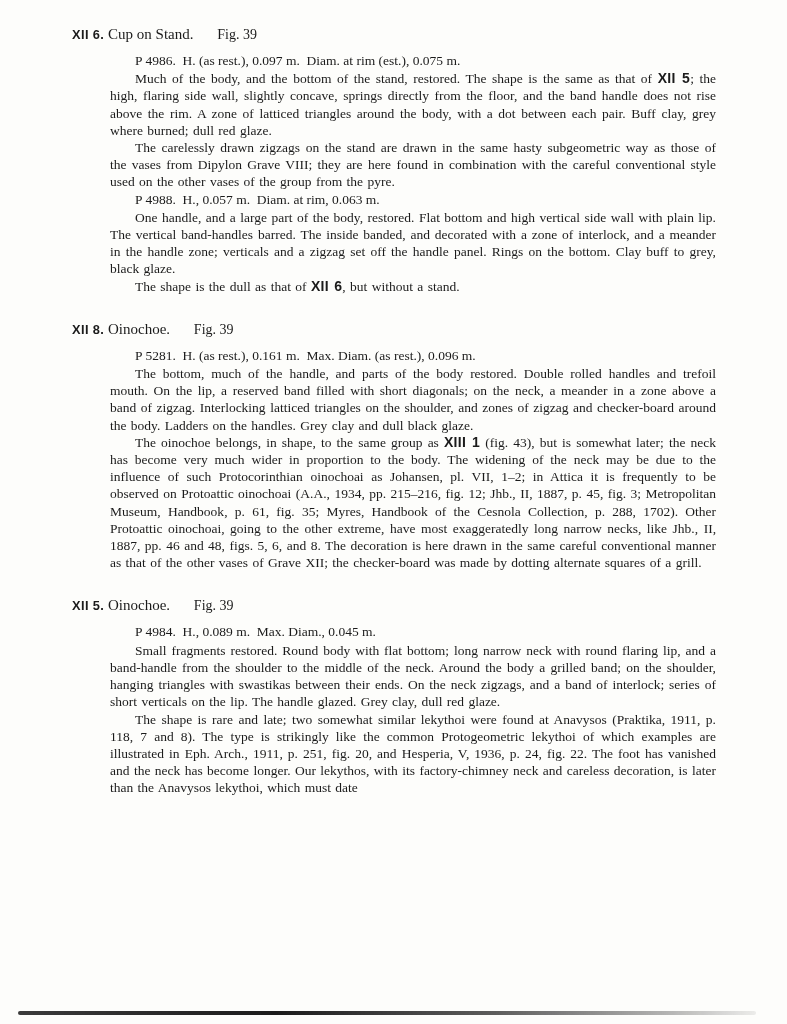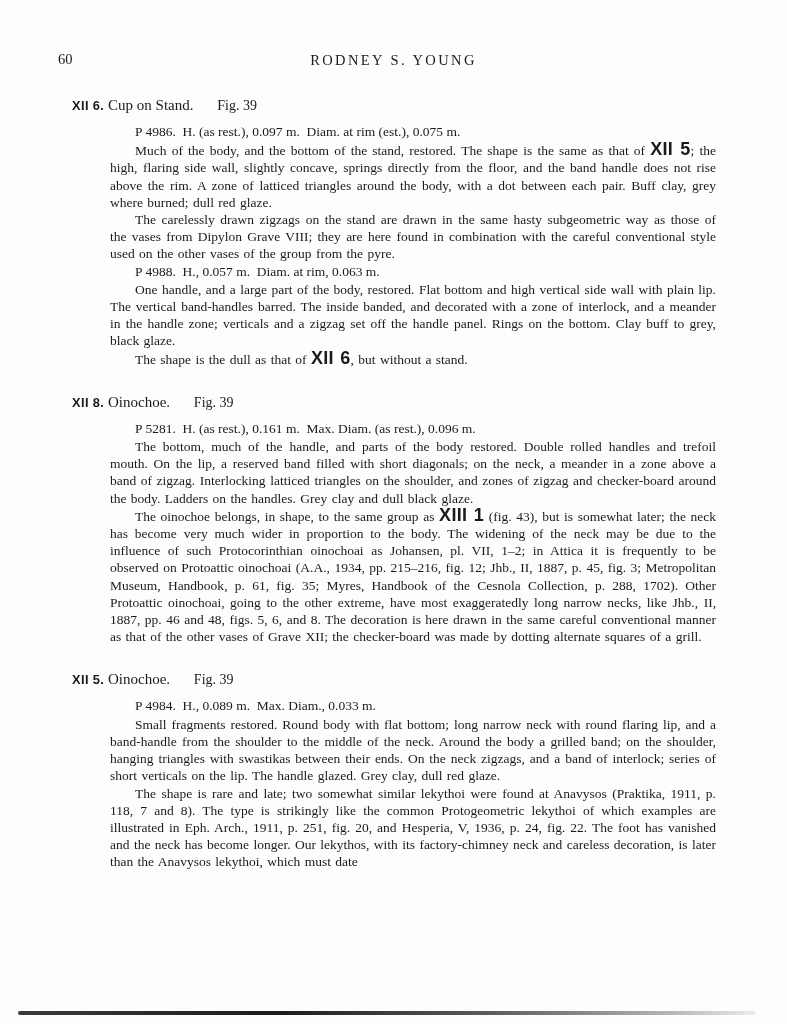--- a/index.html
+++ b/index.html
@@ -62,21 +62,21 @@
     margin: 0;
     font-size: 13.5px;
     line-height: 17.2px;
     text-align: justify;
     text-indent: 25px;
     word-spacing: 1px;
   }
   .run-bold {
     font-family: "Liberation Sans", sans-serif;
     font-weight: 700;
-    font-size: 18px;
+    font-size: 14px;
     letter-spacing: 0.3px;
   }
   .run-italic { }
   .scan-edge {
     position: absolute;
     bottom: 9px;
     left: 18px;
     width: 738px;
     height: 4px;
     border-radius: 2px;
@@ -87,24 +87,20 @@
       rgba(90,90,90,0.45) 88%,
       rgba(140,140,140,0.15) 100%);
     filter: blur(0.5px);
   }
 </style>
 </head>
 <body>
 
 <div class="page">
 
-  <div class="page-header">
-    <span class="page-number">60</span>
-    <span class="running-title">RODNEY S. YOUNG</span>
-  </div>
 
   <div class="content">
 
     <section class="entry">
       <h2 class="entry-heading">
         <span class="entry-number">XII 6.</span>
         <span class="entry-title">Cup on Stand.</span>
         <span class="entry-figure">Fig. 39</span>
       </h2>
       <p class="catalog-line">P 4986.  H. (as rest.), 0.097 m.  Diam. at rim (est.), 0.075 m.</p>
@@ -128,21 +124,21 @@
       <p class="para"><span>The bottom, much of the handle, and parts of the body restored.  Double rolled handles and trefoil mouth.  On the lip, a reserved band filled with short diagonals; on the neck, a meander in a zone above a band of zigzag.  Interlocking latticed triangles on the shoulder, and zones of zigzag and checker-board around the body.  Ladders on the handles.  Grey clay and dull black glaze.</span></p>
       <p class="para"><span>The oinochoe belongs, in shape, to the same group as </span><span class="run-bold">XIII 1</span><span> (fig. 43), but is somewhat later; the neck has become very much wider in proportion to the body.  The widening of the neck may be due to the influence of such Protocorinthian oinochoai as Johansen, pl. VII, 1–2; in Attica it is frequently to be observed on Protoattic oinochoai (</span><span class="run-italic">A.A.</span><span>, 1934, pp. 215–216, fig. 12; </span><span class="run-italic">Jhb.</span><span>, II, 1887, p. 45, fig. 3; </span><span class="run-italic">Metropolitan Museum, Handbook</span><span>, p. 61, fig. 35; Myres, </span><span class="run-italic">Handbook of the Cesnola Collection</span><span>, p. 288, 1702).  Other Protoattic oinochoai, going to the other extreme, have most exaggeratedly long narrow necks, like </span><span class="run-italic">Jhb.</span><span>, II, 1887, pp. 46 and 48, figs. 5, 6, and 8.  The decoration is here drawn in the same careful conventional manner as that of the other vases of Grave XII; the checker-board was made by dotting alternate squares of a grill.</span></p>
     </section>
 
     <section class="entry">
       <h2 class="entry-heading">
         <span class="entry-number">XII 5.</span>
         <span class="entry-title">Oinochoe.</span>
         <span class="entry-figure">Fig. 39</span>
       </h2>
-      <p class="catalog-line">P 4984.  H., 0.089 m.  Max. Diam., 0.033 m.</p>
+      <p class="catalog-line">P 4984.  H., 0.089 m.  Max. Diam., 0.045 m.</p>
       <p class="para"><span>Small fragments restored.  Round body with flat bottom; long narrow neck with round flaring lip, and a band-handle from the shoulder to the middle of the neck.  Around the body a grilled band; on the shoulder, hanging triangles with swastikas between their ends.  On the neck zigzags, and a band of interlock; series of short verticals on the lip.  The handle glazed.  Grey clay, dull red glaze.</span></p>
       <p class="para"><span>The shape is rare and late; two somewhat similar lekythoi were found at Anavysos (</span><span class="run-italic">Praktika</span><span>, 1911, p. 118, 7 and 8).  The type is strikingly like the common Protogeometric lekythoi of which examples are illustrated in </span><span class="run-italic">Eph. Arch.</span><span>, 1911, p. 251, fig. 20, and </span><span class="run-italic">Hesperia</span><span>, V, 1936, p. 24, fig. 22.  The foot has vanished and the neck has become longer.  Our lekythos, with its factory-chimney neck and careless decoration, is later than the Anavysos lekythoi, which must date</span></p>
     </section>
 
   </div>
 
   <div class="scan-edge"></div>
 </div>
 
 </body></html>

